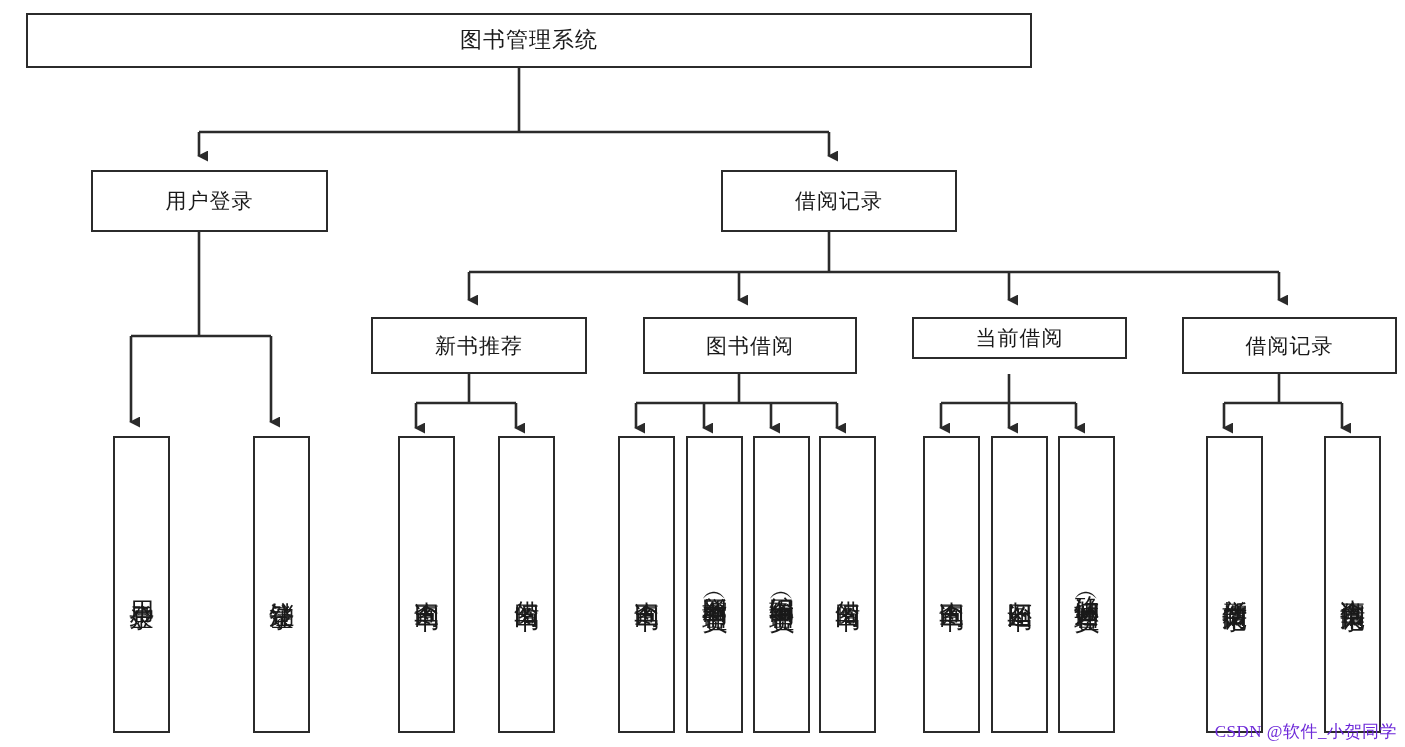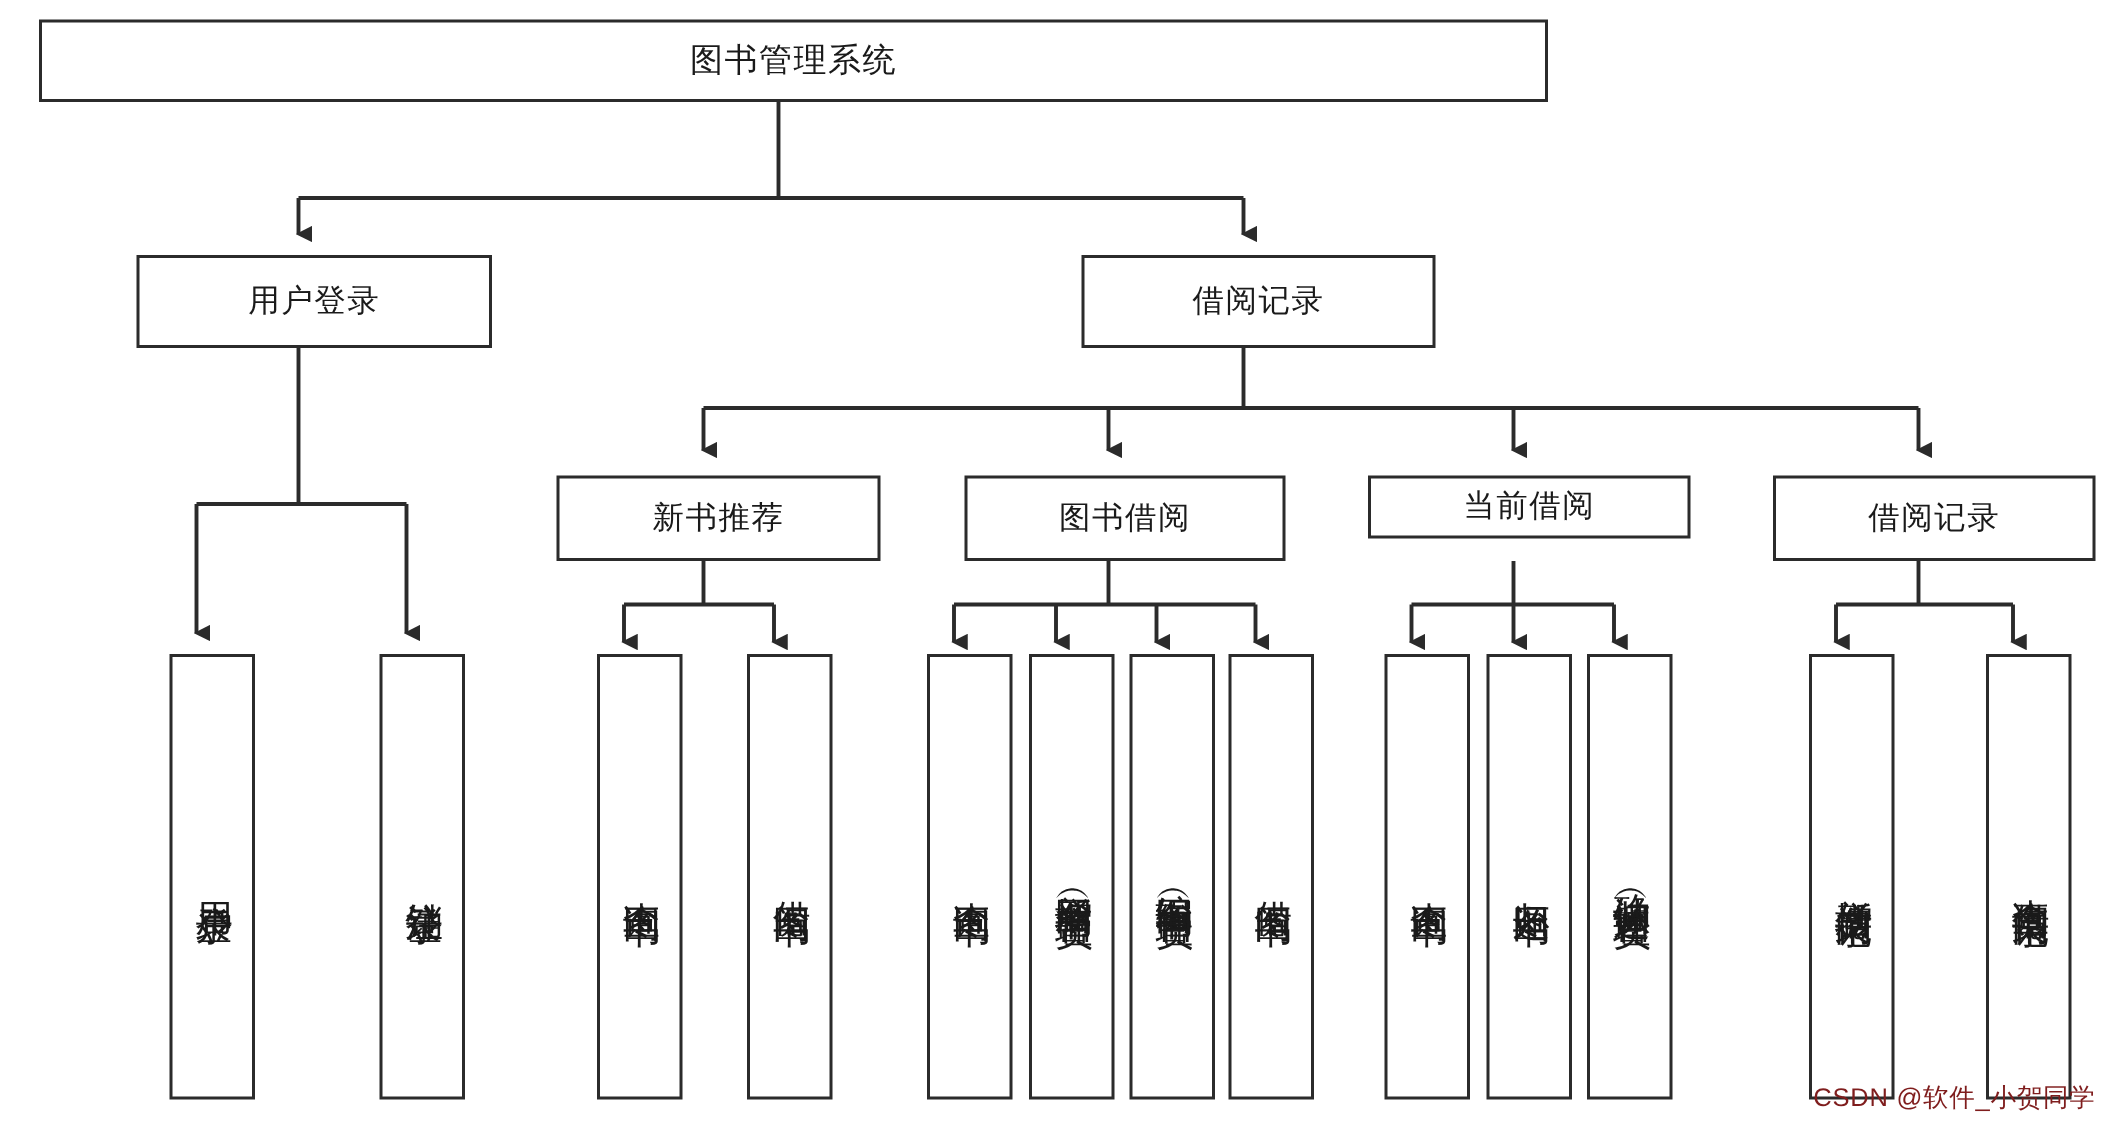--- a/index.html
+++ b/index.html
@@ -53,23 +53,24 @@
     line-height:1.18;
     letter-spacing:2px;
     white-space:nowrap;
     max-height:285px;
   }
   .watermark{
     position:absolute;
     right:8px;
     bottom:4px;
     font-size:17px;
-    color:#7f1d1d;
+    color:#6d28d9;
     letter-spacing:0.5px;
     white-space:nowrap;
+    font-family:Liberation Serif, serif;
   }
 </style>
 </head>
 <body>
 
 <div id="canvas">
 
   <svg id="wires" viewBox="0 0 1405 747" xmlns="http://www.w3.org/2000/svg">
     <defs>
       <marker id="arrow" viewBox="0 0 12 12" refX="6" refY="10" markerWidth="11" markerHeight="11" orient="auto-start-reverse" markerUnits="userSpaceOnUse">

